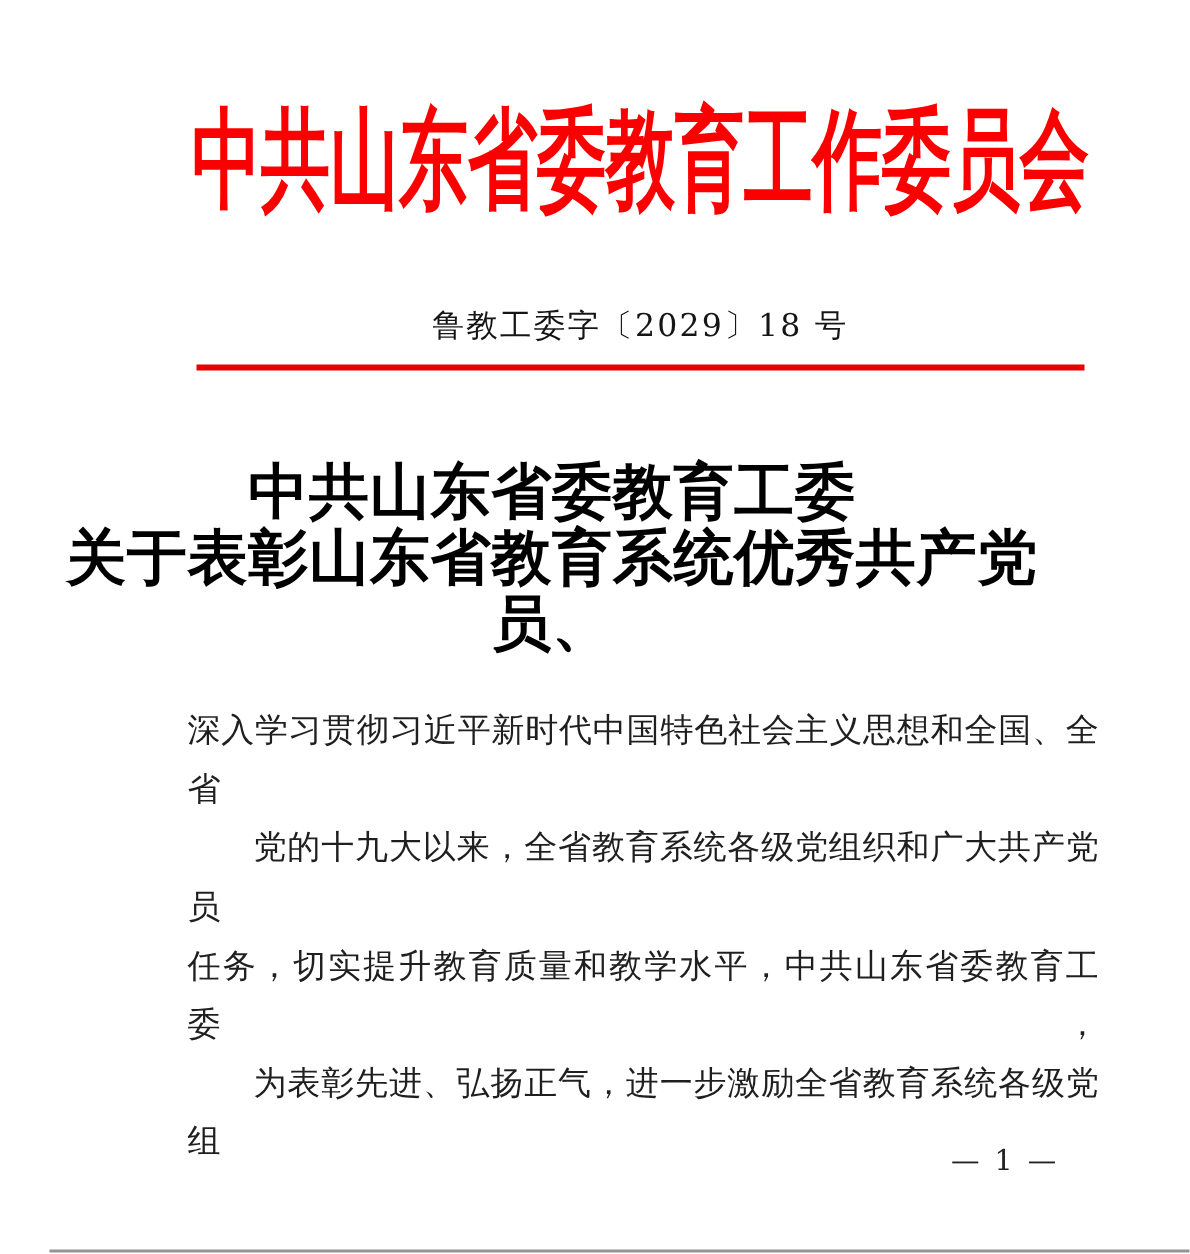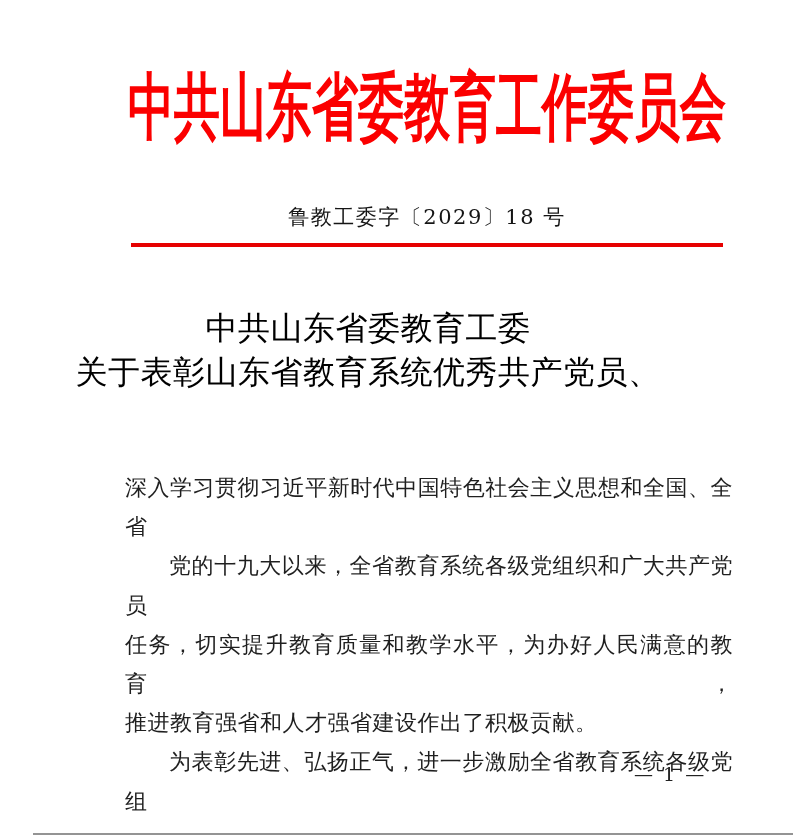--- a/index.html
+++ b/index.html
@@ -23,21 +23,21 @@
   .doc-number{
     position:absolute;top:203px;left:0;width:788px;text-align:center;
     font-size:21px;letter-spacing:1.5px;color:#151515;
   }
   .red-line{
     position:absolute;top:243px;left:98px;width:592px;height:4px;
     background:#e60000;
   }
   .doc-title{
     position:absolute;top:306px;left:0;width:670px;text-align:center;
-    font-size:32px;font-weight:normal;line-height:44px;color:#000000;
+    font-size:40px;font-weight:bold;line-height:44px;color:#000000;
     letter-spacing:0.5px;
   }
   .body-block{
     position:absolute;top:468px;left:92px;width:608px;
     font-size:22px;line-height:39.2px;color:#1f1f1f;
   }
   .bline{
     text-align:justify;text-align-last:justify;
     letter-spacing:0.5px;white-space:normal;
   }
@@ -70,22 +70,21 @@
   <div class="red-line" style="background: rgb(230, 0, 0);"></div>
 
   <div class="doc-title">
     <div>中共山东省委教育工委</div>
     <div>关于表彰山东省教育系统优秀共产党员、</div>
   </div>
 
   <div class="body-block" style="color: rgb(31, 31, 31);">
     <div class="bline">深入学习贯彻习近平新时代中国特色社会主义思想和全国、全省</div>
     <div class="bline indent">党的十九大以来，全省教育系统各级党组织和广大共产党员</div>
-    <div class="bline">任务，切实提升教育质量和教学水平，为办好人民满意的教育，</div>
-    <div class="bline para-last">推进教育强省和人才强省建设作出了积极贡献。</div>
+    <div class="bline">任务，切实提升教育质量和教学水平，中共山东省委教育工委，</div>
     <div class="bline indent">为表彰先进、弘扬正气，进一步激励全省教育系统各级党组</div>
 
   </div>
 
   <div class="page-num">— 1 —</div>
 
   <div class="page-edge-right"></div>
 
   <div class="page-edge-bottom"></div>
 

